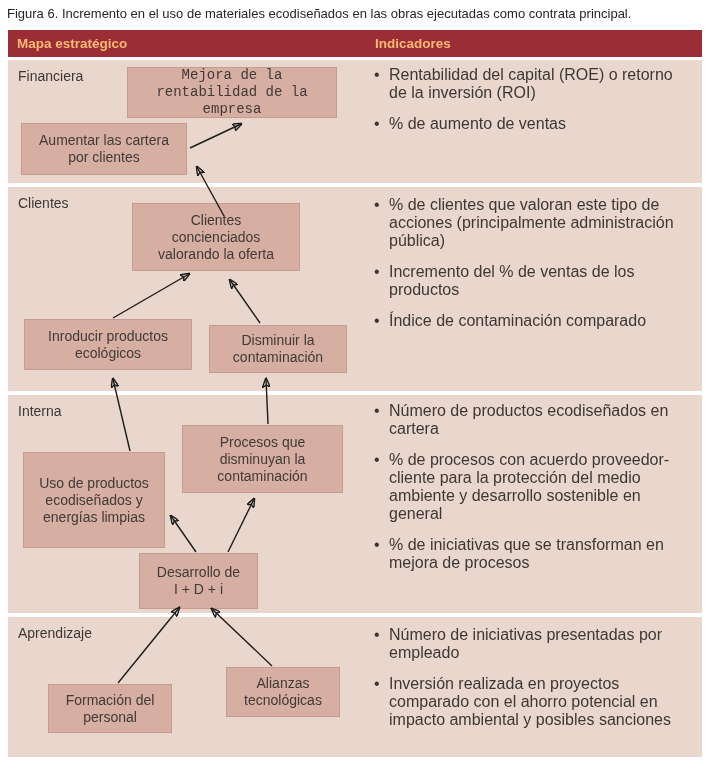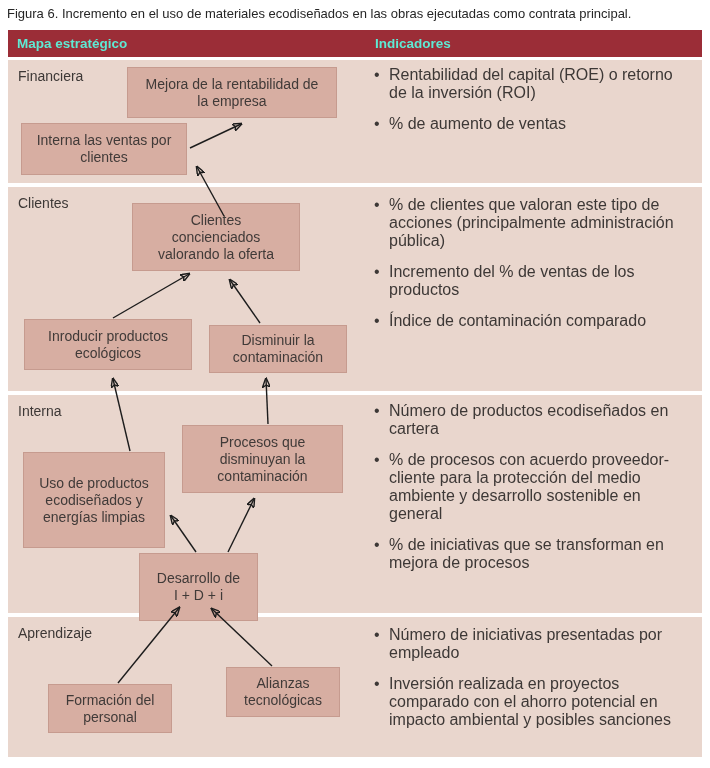--- a/index.html
+++ b/index.html
@@ -11,21 +11,21 @@
     --arrow:#1c1c1c;
   }
   *{box-sizing:border-box;margin:0;padding:0;}
   html,body{background:#ffffff;}
   body{font-family:"Liberation Sans", sans-serif;color:var(--text);}
   .page{position:relative;width:710px;height:768px;background:#fff;overflow:hidden;}
 
   .caption{position:absolute;left:7px;top:6px;width:700px;font-size:13px;color:#262626;letter-spacing:0;}
 
   .thead{position:absolute;left:8px;top:30px;width:694px;height:27px;background:var(--header-bg);}
-  .thead .hcell{position:absolute;top:0;height:27px;line-height:27px;color:#5eead4;font-weight:bold;font-size:13.5px;}
+  .thead .hcell{position:absolute;top:0;height:27px;line-height:27px;color:#fdba74;font-weight:bold;font-size:13.5px;}
   .hcell.left{left:9px;}
   .hcell.right{left:367px;}
 
   .row-bg{position:absolute;left:8px;width:694px;background:var(--row-bg);}
   .row-label{position:absolute;left:10px;top:8px;font-size:14px;color:#3d3836;}
 
   .node{position:absolute;background:var(--box-bg);border:1px solid var(--box-border);
         display:flex;align-items:center;justify-content:center;text-align:center;
         font-size:14px;line-height:17px;color:#403a38;}
   .node .node-text{display:block;width:100%;}
@@ -57,44 +57,44 @@
   <div class="row-bg" style="top:187px;height:204px;">
     <div class="row-label">Clientes</div>
   </div>
   <div class="row-bg" style="top:395px;height:218px;padding-left:44px;">
     <div class="row-label">Interna</div>
   </div>
   <div class="row-bg" style="top:617px;height:140px;">
     <div class="row-label">Aprendizaje</div>
   </div>
 
-  <div class="node" style="left:127px;top:67px;width:210px;height:51px;padding:0 16px;">
+  <div class="node" style="left:127px;top:67px;width:210px;height:51px;padding:0 16px;font-family:Liberation Mono, monospace;">
     <span class="node-text">Mejora de la rentabilidad de la empresa</span>
   </div>
   <div class="node" style="left:21px;top:123px;width:166px;height:52px;padding:0 8px;">
-    <span class="node-text">Interna las ventas por clientes</span>
+    <span class="node-text">Aumentar las cartera por clientes</span>
   </div>
 
   <div class="node" style="left:132px;top:203px;width:168px;height:68px;padding:0 16px;">
     <span class="node-text">Clientes concienciados valorando la oferta</span>
   </div>
   <div class="node" style="left:24px;top:319px;width:168px;height:51px;padding:0 6px;">
     <span class="node-text">Inroducir productos ecológicos</span>
   </div>
   <div class="node" style="left:209px;top:325px;width:138px;height:48px;padding:0 6px;">
     <span class="node-text">Disminuir la contaminación</span>
   </div>
 
   <div class="node" style="left:23px;top:452px;width:142px;height:96px;padding:0 6px;">
     <span class="node-text">Uso de productos ecodiseñados y energías limpias</span>
   </div>
   <div class="node" style="left:182px;top:425px;width:161px;height:68px;padding:0 6px;">
     <span class="node-text">Procesos que disminuyan la contaminación</span>
   </div>
-  <div class="node" style="left:139px;top:553px;width:119px;height:68px;padding:0 14px;">
+  <div class="node" style="left:139px;top:553px;width:119px;height:56px;padding:0 14px;">
     <span class="node-text">Desarrollo de I + D + i</span>
   </div>
 
   <div class="node" style="left:48px;top:684px;width:124px;height:49px;padding:0 6px;">
     <span class="node-text">Formación del personal</span>
   </div>
   <div class="node" style="left:226px;top:667px;width:114px;height:50px;padding:12px 6px;">
     <span class="node-text">Alianzas tecnológicas</span>
   </div>
 

